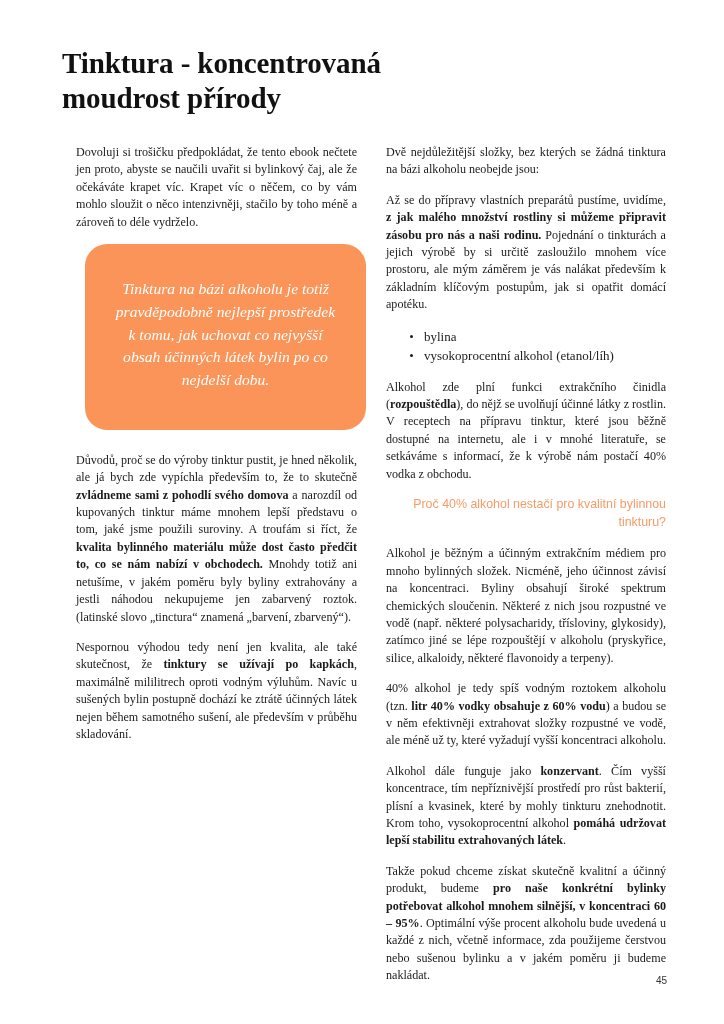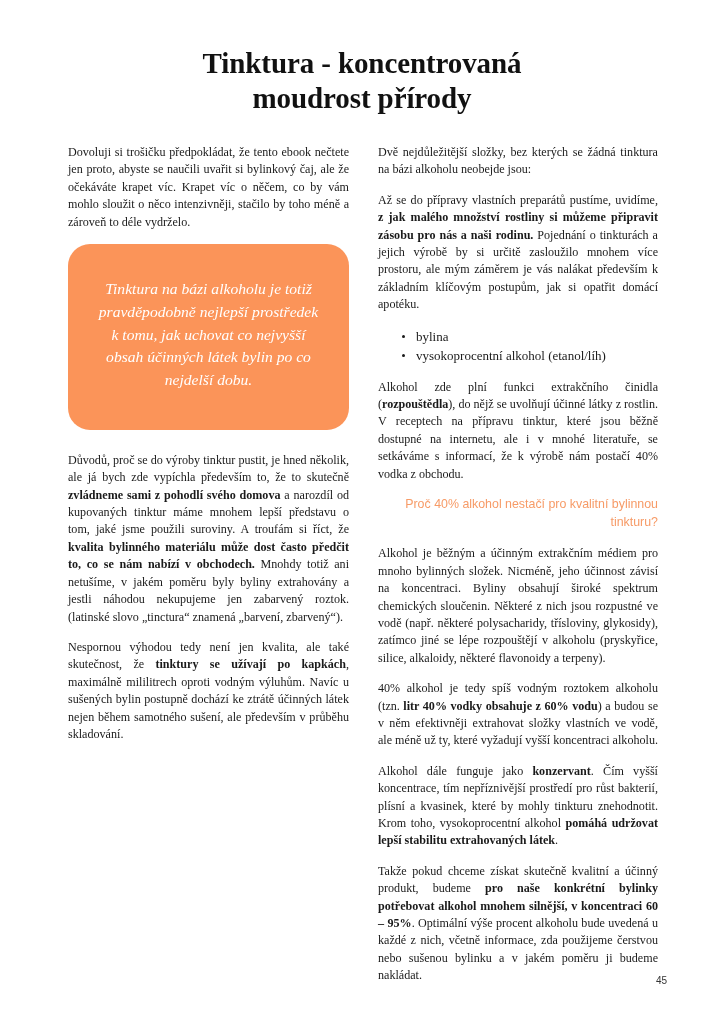--- a/index.html
+++ b/index.html
@@ -14,34 +14,33 @@
     background: #ffffff;
     margin: 0 auto;
     overflow: hidden;
     box-sizing: border-box;
   }
   .title-block {
     position: absolute;
     left: 62px;
     top: 46px;
     width: 600px;
-    text-align: center;
   }
   .doc-title {
     font-family: "Liberation Serif", "DejaVu Serif", serif;
     font-weight: bold;
     font-size: 29px;
     line-height: 1.22;
     color: #111111;
     letter-spacing: -0.1px;
     margin: 0;
   }
   .columns {
     position: absolute;
-    left: 68px;
+    left: 76px;
     top: 144px;
     width: 590px;
     display: flex;
     gap: 29px;
   }
   .col {
     width: 281px;
     box-sizing: border-box;
   }
   p.body {
@@ -58,21 +57,21 @@
   }
   p.body b, p.body strong {
     font-weight: bold;
   }
   .quote-box {
     width: 281px;
     background: #fb9459;
     border-radius: 22px;
     padding: 34px 26px 38px 26px;
     box-sizing: border-box;
-    margin: 10px 0 22px 0;
+    margin: 10px 0 22px 9px;
   }
   .quote-text {
     font-family: "Liberation Serif", "DejaVu Serif", serif;
     font-style: italic;
     font-size: 15.6px;
     line-height: 1.46;
     color: #ffffff;
     text-align: center;
     margin: 0;
   }
@@ -155,21 +154,21 @@
         <li>bylina</li>
         <li>vysokoprocentní alkohol (etanol/líh)</li>
       </ul>
 
       <p class="body"><span>Alkohol zde plní funkci extrakčního činidla (</span><b>rozpouštědla</b><span>), do nějž se uvolňují účinné látky z rostlin. V receptech na přípravu tinktur, které jsou běžně dostupné na internetu, ale i v mnohé literatuře, se setkáváme s informací, že k výrobě nám postačí 40% vodka z obchodu.</span></p>
 
       <p class="sub-heading">Proč 40% alkohol nestačí pro kvalitní bylinnou tinkturu?</p>
 
       <p class="body">Alkohol je běžným a účinným extrakčním médiem pro mnoho bylinných složek. Nicméně, jeho účinnost závisí na koncentraci. Byliny obsahují široké spektrum chemických sloučenin. Některé z nich jsou rozpustné ve vodě (např. některé polysacharidy, třísloviny, glykosidy), zatímco jiné se lépe rozpouštějí v alkoholu (pryskyřice, silice, alkaloidy, některé flavonoidy a terpeny).</p>
 
-      <p class="body"><span>40% alkohol je tedy spíš vodným roztokem alkoholu (tzn. </span><b>litr 40% vodky obsahuje z 60% vodu</b><span>) a budou se v něm efektivněji extrahovat složky vlastních ve vodě, ale méně už ty, které vyžadují vyšší koncentraci alkoholu.</span></p>
+      <p class="body"><span>40% alkohol je tedy spíš vodným roztokem alkoholu (tzn. </span><b>litr 40% vodky obsahuje z 60% vodu</b><span>) a budou se v něm efektivněji extrahovat složky rozpustné ve vodě, ale méně už ty, které vyžadují vyšší koncentraci alkoholu.</span></p>
 
       <p class="body"><span>Alkohol dále funguje jako </span><b>konzervant</b><span>. Čím vyšší koncentrace, tím nepříznivější prostředí pro růst bakterií, plísní a kvasinek, které by mohly tinkturu znehodnotit. Krom toho, vysokoprocentní alkohol </span><b>pomáhá udržovat lepší stabilitu extrahovaných látek</b><span>.</span></p>
 
       <p class="body tight"><span>Takže pokud chceme získat skutečně kvalitní a účinný produkt, budeme </span><b>pro naše konkrétní bylinky potřebovat alkohol mnohem silnější, v koncentraci 60 – 95%</b><span>. Optimální výše procent alkoholu bude uvedená u každé z nich, včetně informace, zda použijeme čerstvou nebo sušenou bylinku a v jakém poměru ji budeme nakládat.</span></p>
 
     </div>
 
   </div>
 
   <div class="page-number">45</div>

